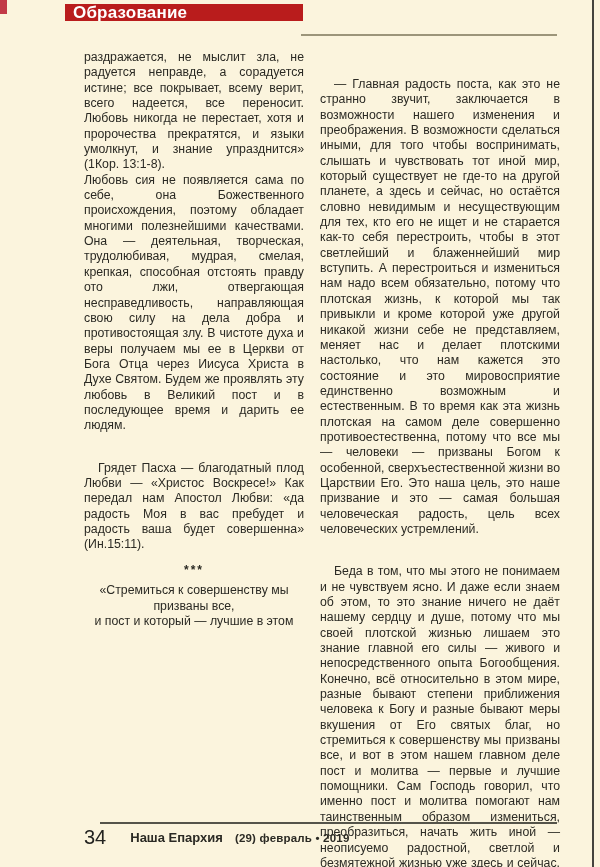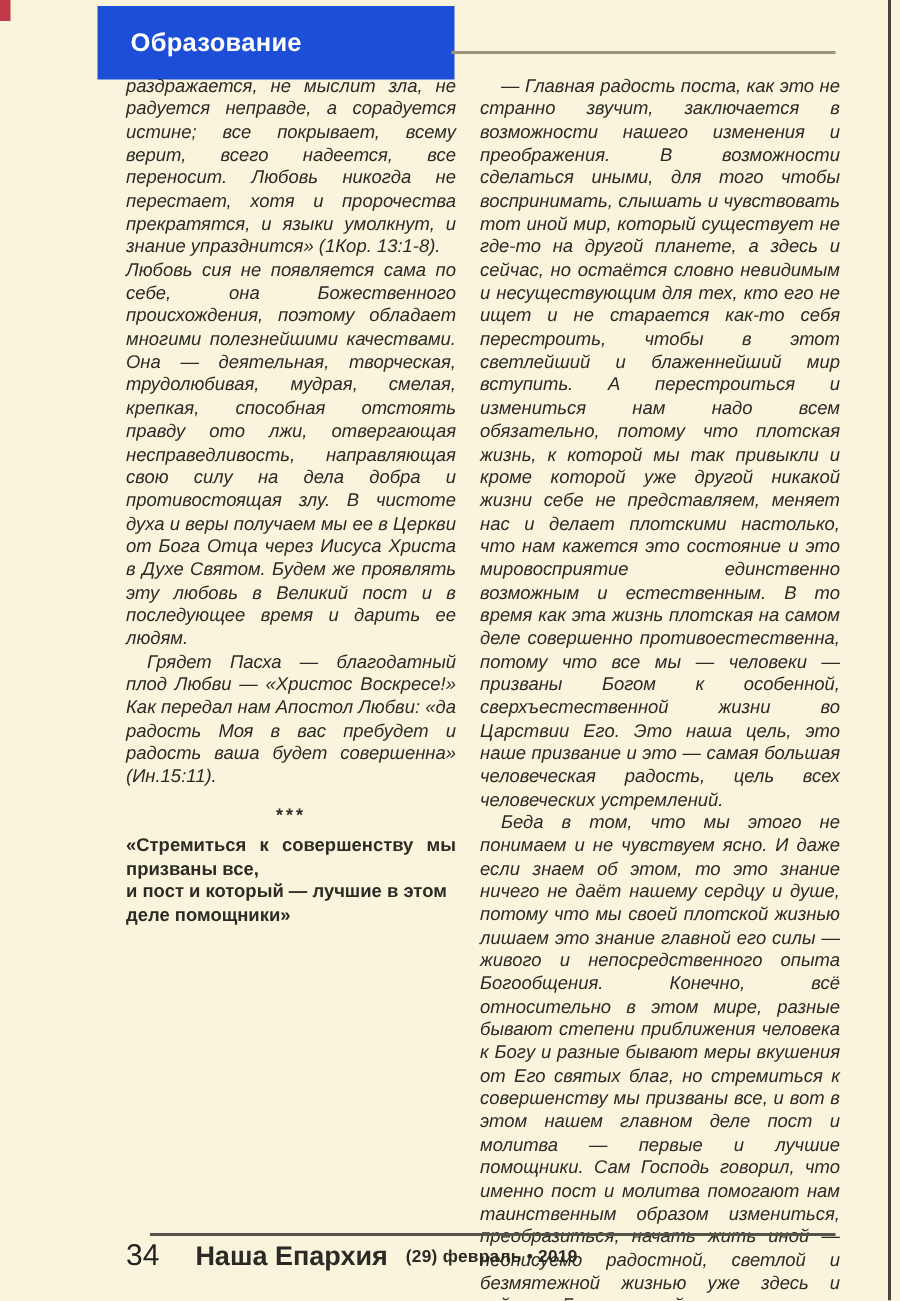--- a/index.html
+++ b/index.html
@@ -4,39 +4,39 @@
 <style>
   html,body{margin:0;padding:0;}
   body{
     width:600px;height:867px;position:relative;overflow:hidden;
     background:#fbf4dd;color:#2b2a24;
     font-family:"Liberation Sans","DejaVu Sans",sans-serif;
   }
   .corner-mark{position:absolute;left:0;top:0;width:7px;height:14px;background:#c23a47;}
   .edge-line{position:absolute;left:592px;top:0;width:2px;height:867px;background:#45443e;}
   .banner{
-    position:absolute;left:65px;top:4px;width:238px;height:49px;
-    background:#1d4ed8;display:flex;align-items:center;padding-left:22px;box-sizing:border-box;
+    position:absolute;left:65px;top:4px;width:238px;height:17px;
+    background:#b91c1c;display:flex;align-items:center;padding-left:8px;box-sizing:border-box;
   }
   .banner-title{color:#ffffff;font-size:17px;font-weight:600;letter-spacing:.2px;}
   .banner-rule{position:absolute;left:301px;top:34px;width:256px;height:2px;background:#9c957a;}
   .content{
     position:absolute;left:84px;top:50px;width:476px;
     display:grid;grid-template-columns:220px 240px;column-gap:16px;
   }
   .col{font-size:12.3px;line-height:15.35px;text-align:justify;hyphens:auto;-webkit-hyphens:auto;}
-  .col p{margin:0;font-style:italic;}
-  .col p.indent{text-indent:14px;}
+  .col p{margin:0;}
+  .col p.indent{text-indent:14px;margin-top:27px;}
   .separator{text-align:center;font-weight:bold;font-size:12px;letter-spacing:2px;margin:10px 0 5px;}
-  .quote-heading{font-weight:bold;margin:0 0 20px;}
+  .quote-heading{font-weight:normal;text-align:center;margin:0 0 20px;}
   .quote-heading div{line-height:15.6px;}
   .footer-rule{position:absolute;left:100px;top:822px;width:457px;height:1.5px;background:#55544a;}
   .footer{position:absolute;left:84px;top:826px;width:473px;display:flex;align-items:center;}
   .page-number{font-size:20px;color:#232320;}
-  .footer-pub{font-weight:bold;font-size:18px;margin-left:24px;}
+  .footer-pub{font-weight:bold;font-size:13px;margin-left:24px;}
   .footer-issue{font-size:11.5px;margin-left:12px;letter-spacing:.2px;font-weight:bold;}
 </style>
 </head>
 <body>
 
 <div class="corner-mark"></div>
 <div class="edge-line"></div>
 
 <div class="banner">
   <span class="banner-title">Образование</span>
@@ -45,21 +45,20 @@
 
 <div class="content">
   <div class="col">
     <p>раздражается, не мыслит зла, не радуется неправде, а сорадуется истине; все покрывает, всему верит, всего надеется, все переносит. Любовь никогда не перестает, хотя и пророчества прекратятся, и языки умолкнут, и знание упразднится» (1Кор. 13:1-8).</p>
     <p>Любовь сия не появляется сама по себе, она Божественного происхождения, поэтому обладает многими полезнейшими качествами. Она — деятельная, творческая, трудолюбивая, мудрая, смелая, крепкая, способная отстоять правду ото лжи, отвергающая несправедливость, направляющая свою силу на дела добра и противостоящая злу. В чистоте духа и веры получаем мы ее в Церкви от Бога Отца через Иисуса Христа в Духе Святом. Будем же проявлять эту любовь в Великий пост и в последующее время и дарить ее людям.</p>
     <p class="indent">Грядет Пасха — благодатный плод Любви — «Христос Воскресе!» Как передал нам Апостол Любви: «да радость Моя в вас пребудет и радость ваша будет совершенна» (Ин.15:11).</p>
     <div class="separator">***</div>
     <div class="quote-heading">
       <div>«Стремиться к совершенству мы призваны все,</div>
       <div>и пост и который — лучшие в этом</div>
-      <div>деле помощники»</div>
     </div>
 
   </div>
   <div class="col">
     <p class="indent">— Главная радость поста, как это не странно звучит, заключается в возможности нашего изменения и преображения. В возможности сделаться иными, для того чтобы воспринимать, слышать и чувствовать тот иной мир, который существует не где-то на другой планете, а здесь и сейчас, но остаётся словно невидимым и несуществующим для тех, кто его не ищет и не старается как-то себя перестроить, чтобы в этот светлейший и блаженнейший мир вступить. А перестроиться и измениться нам надо всем обязательно, потому что плотская жизнь, к которой мы так привыкли и кроме которой уже другой никакой жизни себе не представляем, меняет нас и делает плотскими настолько, что нам кажется это состояние и это мировосприятие единственно возможным и естественным. В то время как эта жизнь плотская на самом деле совершенно противоестественна, потому что все мы — человеки — призваны Богом к особенной, сверхъестественной жизни во Царствии Его. Это наша цель, это наше призвание и это — самая большая человеческая радость, цель всех человеческих устремлений.</p>
     <p class="indent">Беда в том, что мы этого не понимаем и не чувствуем ясно. И даже если знаем об этом, то это знание ничего не даёт нашему сердцу и душе, потому что мы своей плотской жизнью лишаем это знание главной его силы — живого и непосредственного опыта Богообщения. Конечно, всё относительно в этом мире, разные бывают степени приближения человека к Богу и разные бывают меры вкушения от Его святых благ, но стремиться к совершенству мы призваны все, и вот в этом нашем главном деле пост и молитва — первые и лучшие помощники. Сам Господь говорил, что именно пост и молитва помогают нам таинственным образом измениться, преобразиться, начать жить иной — неописуемо радостной, светлой и безмятежной жизнью уже здесь и сейчас. Безмятежной — не значит беззаботной и легкой, но лишенной терзаний, сердечных сомнений и мук, которые бывают от греха, от последствий греховной жизни, и которые</p>
   </div>
 </div>
 
 <div class="footer-rule"></div>

